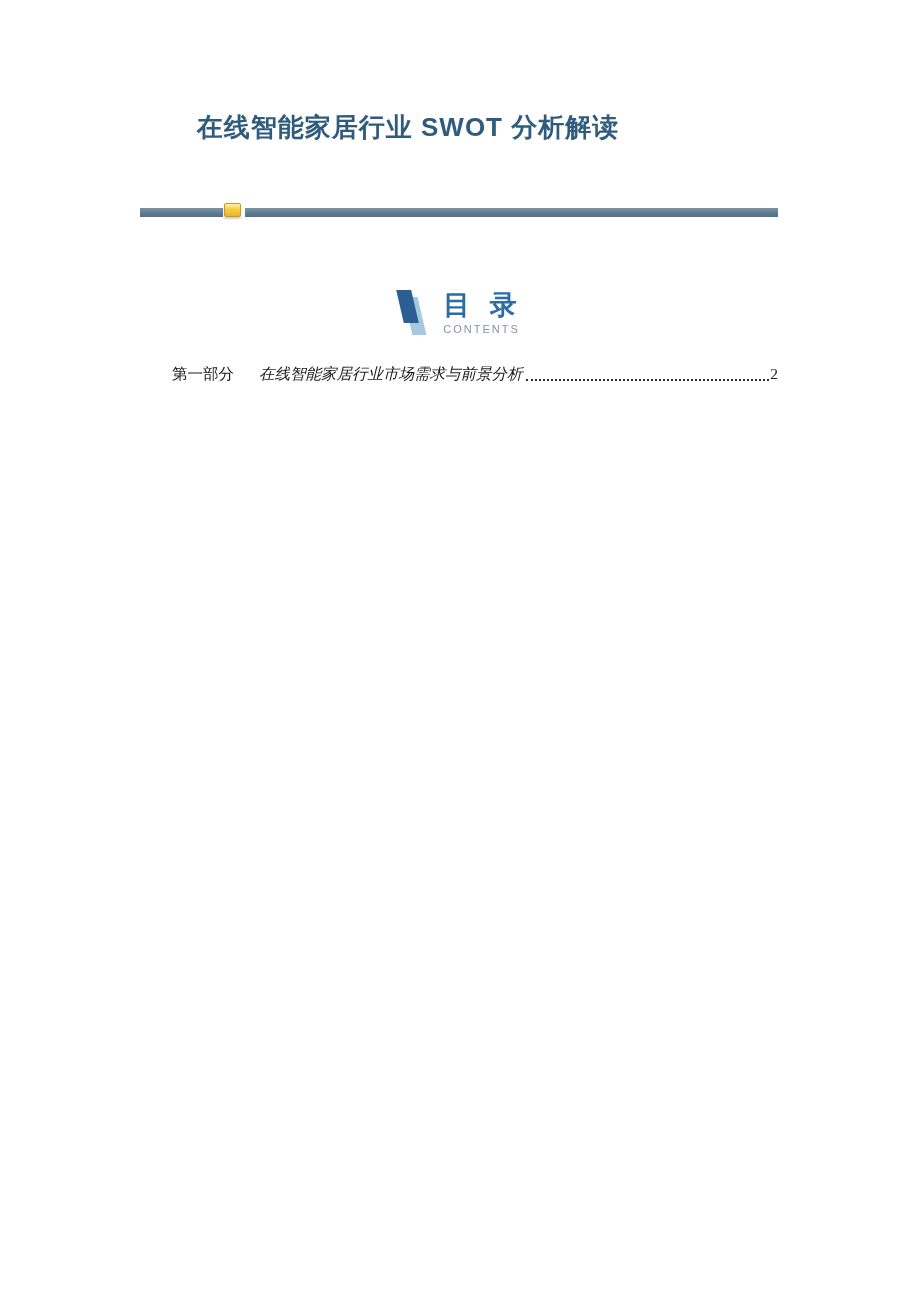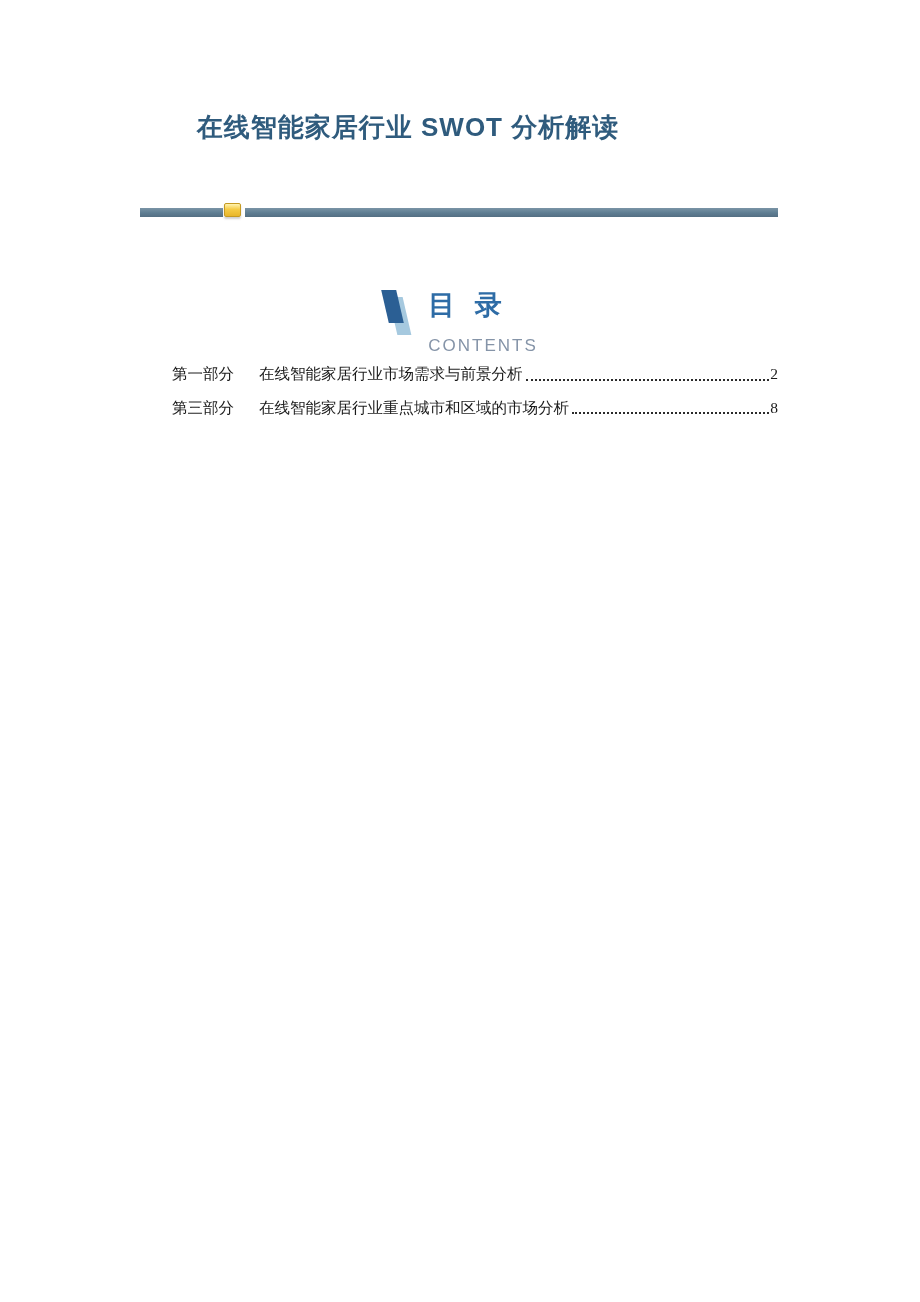--- a/index.html
+++ b/index.html
@@ -61,35 +61,35 @@
     background: #2B5F94; transform: skewX(13deg); z-index: 2;
   }
   .toc-head-text { padding-top: 2px; }
   .toc-title {
     font-family: "Liberation Sans", sans-serif;
     font-size: 27px; font-weight: bold; color: #2E6CA6;
     letter-spacing: 6px; line-height: 1; white-space: nowrap;
   }
   .toc-subtitle {
     font-family: "Liberation Sans", sans-serif;
-    font-size: 17px; color: #8594A8; letter-spacing: 2px; margin-top: 17px;
+    font-size: 11px; color: #8594A8; letter-spacing: 2px; margin-top: 4px;
   }
 
   
   .toc-list {
     position: absolute; top: 366px; left: 172px; width: 606px;
-    display: flex; flex-direction: column; gap: 17px;
+    display: flex; flex-direction: column; gap: 32px;
   }
   .toc-row {
     display: flex; align-items: flex-end;
     font-size: 15.5px; line-height: 16.5px; color: #1A1A1A;
     cursor: pointer;
   }
   .toc-label { flex: none; width: 87px; }
-  .toc-text  { flex: none; white-space: nowrap; }
+  .toc-text  { flex: none; white-space: nowrap; font-style: italic; }
   .toc-dots  {
     flex: 1; min-width: 16px; height: 0;
     border-bottom: 2px dotted #2b2b2b;
     margin: 0 1px 2px 3px;
   }
   .toc-page  { flex: none; }
 
   
   .page-footer {
     position: absolute; top: 1189px; left: 0; width: 920px;
@@ -122,25 +122,19 @@
     </div>
   </div>
 
   <nav class="toc-list">
     <div class="toc-row">
       <span class="toc-label">第一部分</span>
       <span class="toc-text">在线智能家居行业市场需求与前景分析</span>
       <span class="toc-dots"></span>
       <span class="toc-page">2</span>
     </div>
-    <div class="toc-row">
-      <span class="toc-label">第三部分</span>
-      <span class="toc-text">在线智能家居行业重点城市和区域的市场分析</span>
-      <span class="toc-dots"></span>
-      <span class="toc-page">8</span>
-    </div>
   </nav>
 
   <footer class="page-footer">
     <span>1 / 26</span>
   </footer>
 
 </div>
 
 </body></html>

